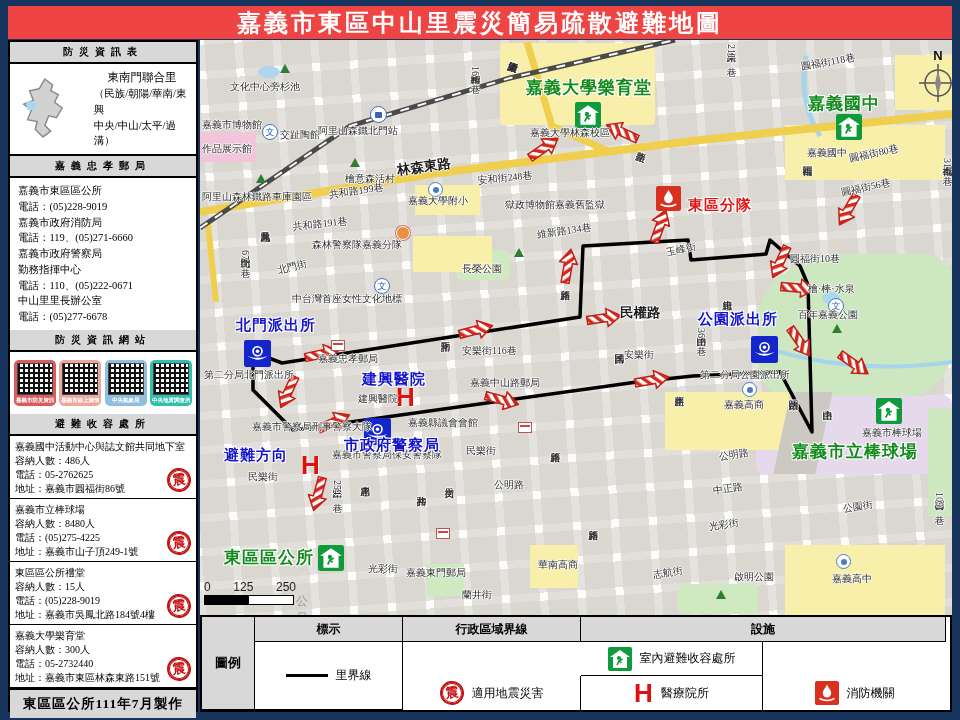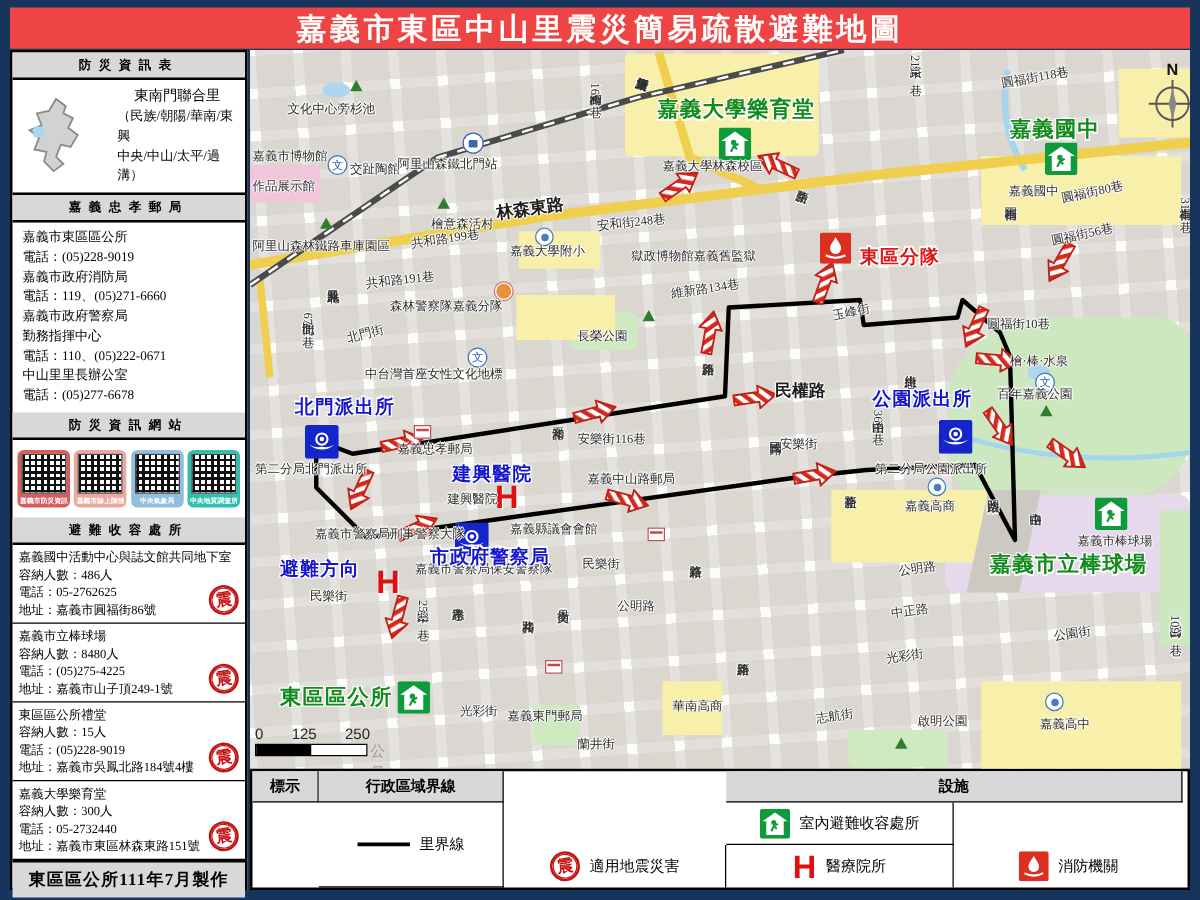--- a/index.html
+++ b/index.html
@@ -460,20 +460,21 @@
         <svg class="arrow" width="36" height="20" viewBox="0 0 36 20" style="left: 434px; top: 330px; transform: rotate(-10deg);">
     <use href="#arrowShape"></use>
   </svg>
         <svg class="arrow" width="36" height="20" viewBox="0 0 36 20" style="left: 350px; top: 216px; transform: rotate(-80deg);">
     <use href="#arrowShape"></use>
   </svg>
       </div>
   </div>
 
   <div class="legend">
+    <div class="lcell lg-title">圖例</div>
     <div class="lcell lhead">標示</div>
     <div class="lcell lhead">行政區域界線</div>
     <div class="lcell lhead" style="grid-column:4/6">設施</div>
 
     <div class="lcell lg-bound">
       <span class="bline"></span>
       <span>里界線</span>
     </div>
 
     <div class="lcell" style="grid-column:4">

